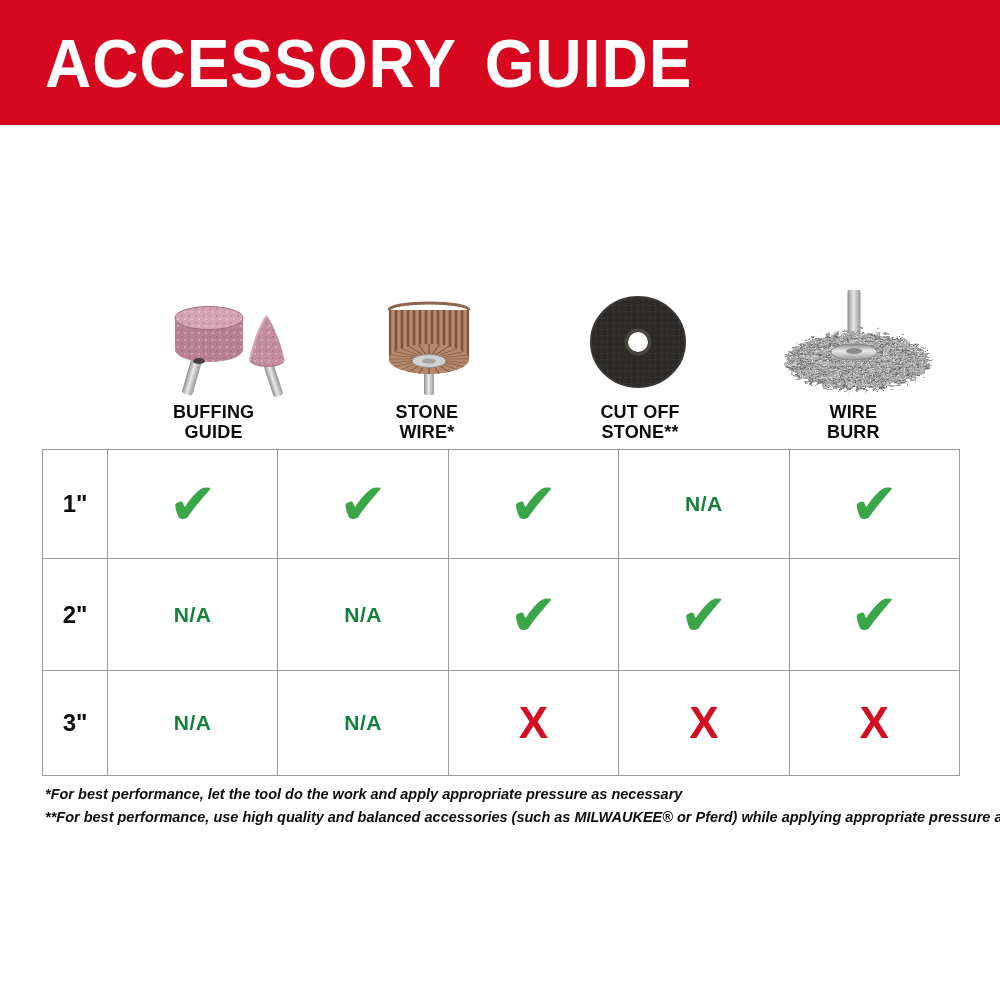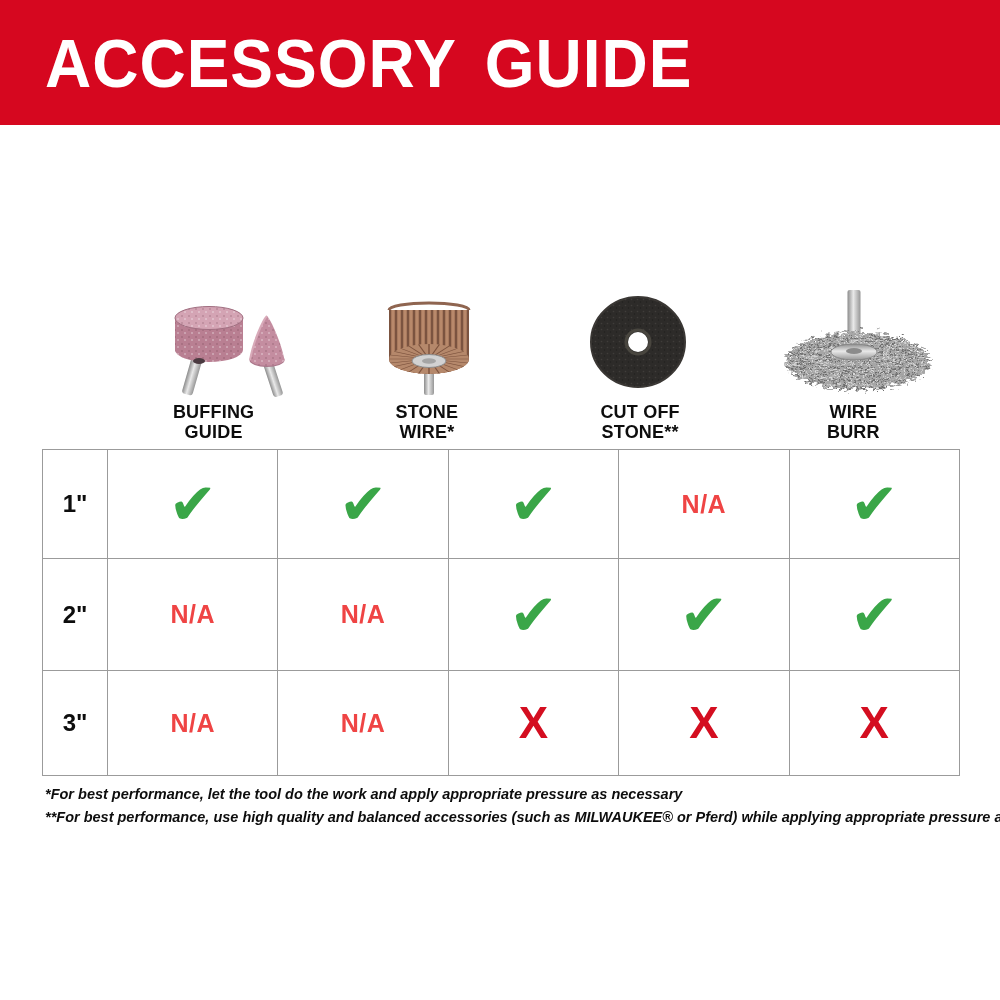--- a/index.html
+++ b/index.html
@@ -24,21 +24,21 @@
 
   
   .grid{position:absolute;left:42px;top:449px;width:918px;border-collapse:collapse;table-layout:fixed;}
   .grid td{border:1px solid #9b9b9b;text-align:center;vertical-align:middle;background:#ffffff;padding:0;}
   .row-1{height:109px;}
   .row-2{height:112px;}
   .row-3{height:105px;}
   .size-cell{font-weight:bold;font-size:24px;}
   .mark{display:inline-block;line-height:1;}
   .mark.check{color:var(--check-green);font-size:58px;font-family:"DejaVu Sans",sans-serif;font-weight:bold;}
-  .mark.na{color:#ef4444;font-weight:bold;font-size:25px;letter-spacing:0.5px;}
+  .mark.na{color:#15803d;font-weight:bold;font-size:21px;letter-spacing:0.5px;}
   .mark.x{color:var(--x-red);font-weight:bold;font-size:44px;}
 
   
   .footnotes{position:absolute;left:45px;top:783px;font-style:italic;font-weight:bold;font-size:14.5px;line-height:23px;white-space:nowrap;}
 
   .defs-holder{position:absolute;width:0;height:0;overflow:hidden;}
 </style>
 </head>
 <body>
 

